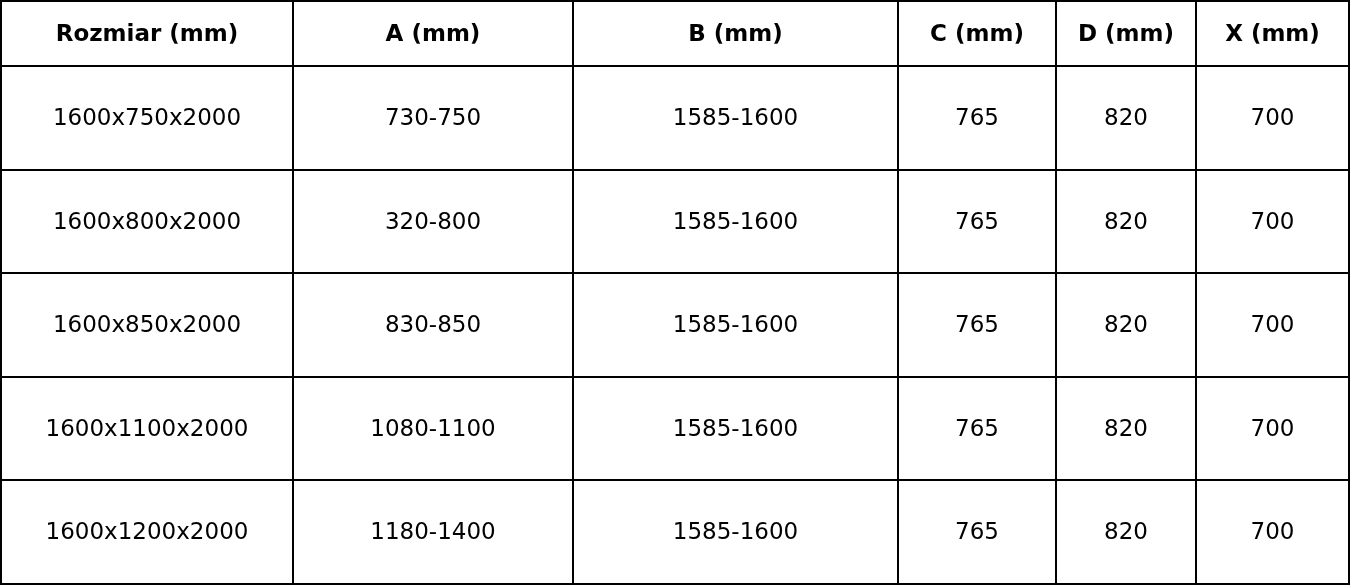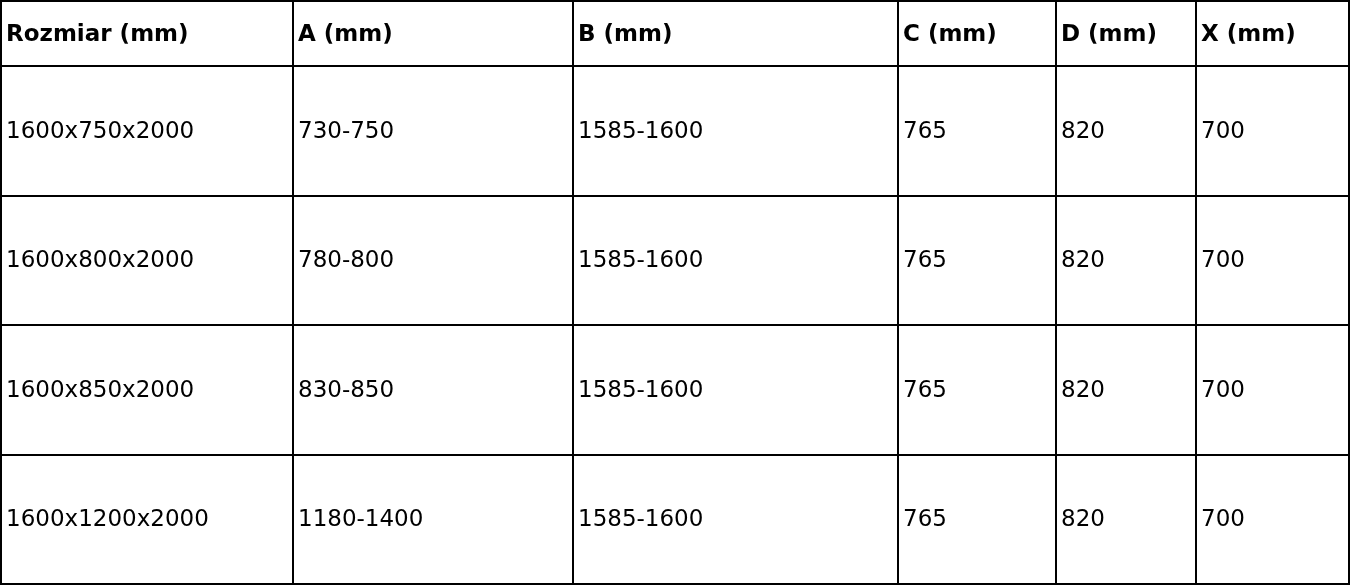--- a/index.html
+++ b/index.html
@@ -21,21 +21,21 @@
   }
   table.size-table {
     border-collapse: collapse;
     width: 1348px;
     height: 585px;
     table-layout: fixed;
   }
   table.size-table th,
   table.size-table td {
     border: 2px solid #000000;
-    text-align: left;
+    text-align: center;
     vertical-align: middle;
     font-size: 23px;
     padding: 0 4px;
     line-height: 1.2;
   }
   table.size-table th {
     font-weight: bold;
     font-size: 23px;
   }
   table.size-table tr {
@@ -76,29 +76,37 @@
       <tr>
         <td>1600x750x2000</td>
         <td>730-750</td>
         <td>1585-1600</td>
         <td>765</td>
         <td>820</td>
         <td>700</td>
       </tr>
       <tr>
         <td>1600x800x2000</td>
-        <td>780-800</td>
+        <td>320-800</td>
         <td>1585-1600</td>
         <td>765</td>
         <td>820</td>
         <td>700</td>
       </tr>
       <tr>
         <td>1600x850x2000</td>
         <td>830-850</td>
+        <td>1585-1600</td>
+        <td>765</td>
+        <td>820</td>
+        <td>700</td>
+      </tr>
+      <tr>
+        <td>1600x1100x2000</td>
+        <td>1080-1100</td>
         <td>1585-1600</td>
         <td>765</td>
         <td>820</td>
         <td>700</td>
       </tr>
       <tr>
         <td>1600x1200x2000</td>
         <td>1180-1400</td>
         <td>1585-1600</td>
         <td>765</td>

